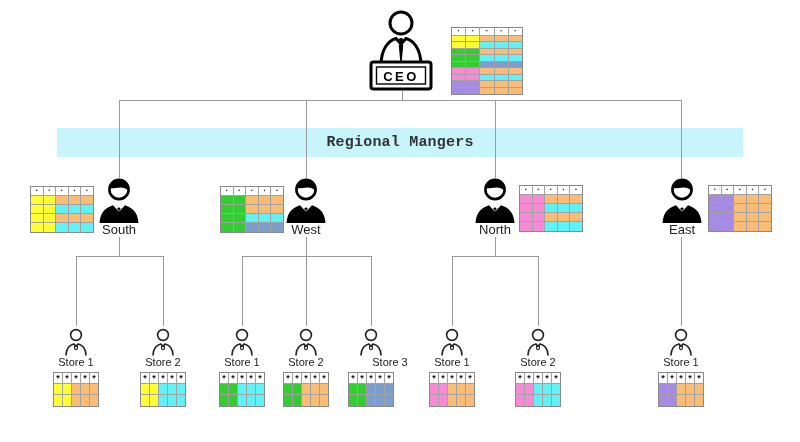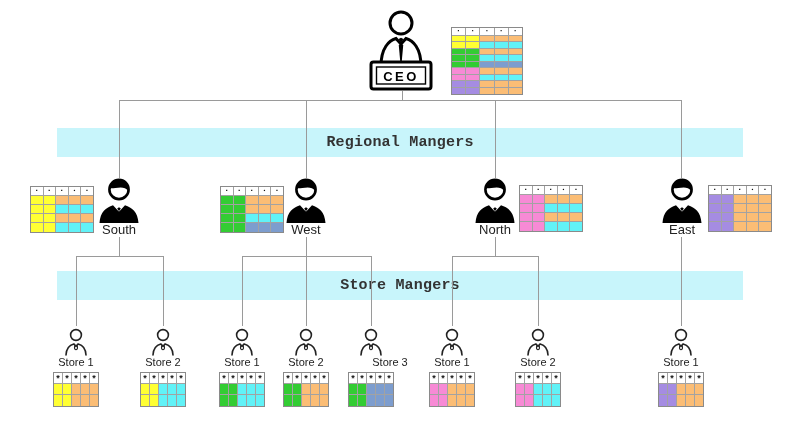--- a/index.html
+++ b/index.html
@@ -39,23 +39,20 @@
   .t-store .mt-cell { height:11px; font-size:8px; }
   .t-store .mt-row.mt-head .mt-cell { height:11px; font-weight:bold; font-size:9px; }
 </style>
 </head>
 <body>
 
 <div class="canvas">
 
   <div class="band" style="left: 57px; top: 128px; width: 686px; background: rgb(200, 245, 251);">
     <span>Regional Mangers</span>
-  </div>
-  <div class="band" style="left: 57px; top: 271px; width: 686px; background: rgb(200, 245, 251);">
-    <span>Store Mangers</span>
   </div>
 
   <div class="line v" style="left: 402px; top: 91px; height: 9px; background: rgb(154, 154, 154);"></div>
   <div class="line h" style="left: 119px; top: 100px; width: 562px; background: rgb(154, 154, 154);"></div>
   <div class="line v" style="left: 119px; top: 100px; height: 78px; background: rgb(154, 154, 154);"></div>
   <div class="line v" style="left: 306px; top: 100px; height: 78px; background: rgb(154, 154, 154);"></div>
   <div class="line v" style="left: 495px; top: 100px; height: 78px; background: rgb(154, 154, 154);"></div>
   <div class="line v" style="left: 681px; top: 100px; height: 78px; background: rgb(154, 154, 154);"></div>
 
   <div class="line v" style="left: 119px; top: 237px; height: 19px; background: rgb(154, 154, 154);"></div>

